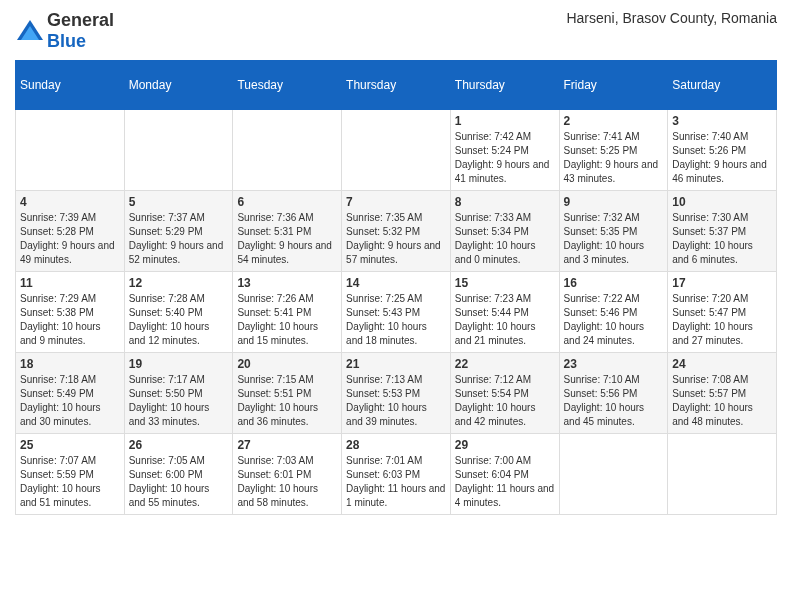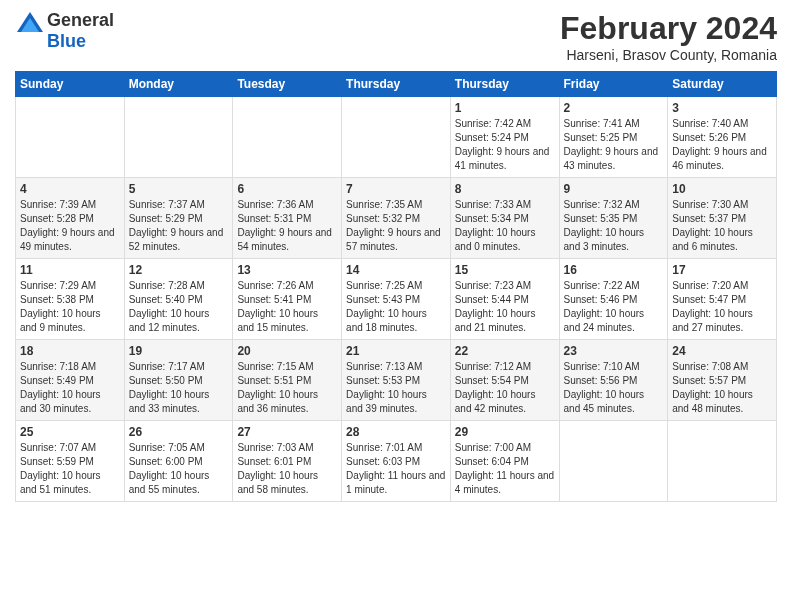--- a/index.html
+++ b/index.html
@@ -11,21 +11,21 @@
       padding: 10px 15px;
     }
     .header {
       display: flex;
       justify-content: space-between;
       align-items: flex-start;
       margin-bottom: 8px;
     }
     .logo {
       display: flex;
-      align-items: flex-start;
+      align-items: flex-end;
       gap: 2px;
     }
     .logo-text-general {
       font-size: 18px;
       font-weight: bold;
       color: #333;
     }
     .logo-text-blue {
       font-size: 18px;
       font-weight: bold;
@@ -48,22 +48,22 @@
       width: 100%;
       border-collapse: collapse;
       table-layout: fixed;
     }
     thead tr {
       background-color: #1565c0;
     }
     thead th {
       color: #fff;
       font-size: 12px;
-      font-weight: bold;
-      padding: 5px 4px;
+      font-weight: normal;
+      padding: 17px 4px;
       text-align: left;
       border: 1px solid #1565c0;
     }
     tbody tr {
       border-bottom: 1px solid #ccc;
     }
     tbody td {
       vertical-align: top;
       padding: 4px 4px;
       font-size: 10.5px;
@@ -101,21 +101,20 @@
         <polygon points="15,2 28,22 2,22" fill="#1565c0"></polygon>
         <polygon points="15,8 24,22 6,22" fill="#42a5f5"></polygon>
       </svg>
     </div>
     <div>
       <span class="logo-text-general">General</span><br>
       <span class="logo-text-blue">Blue</span>
     </div>
   </div>
   <div class="title-block">
-    <div class="month-title">February 2024</div>
     <div class="location-title">Harseni, Brasov County, Romania</div>
   </div>
 </div>
 
 <table>
   <thead>
     <tr>
     <th>Sunday</th>
         <th>Monday</th>
         <th>Tuesday</th>

